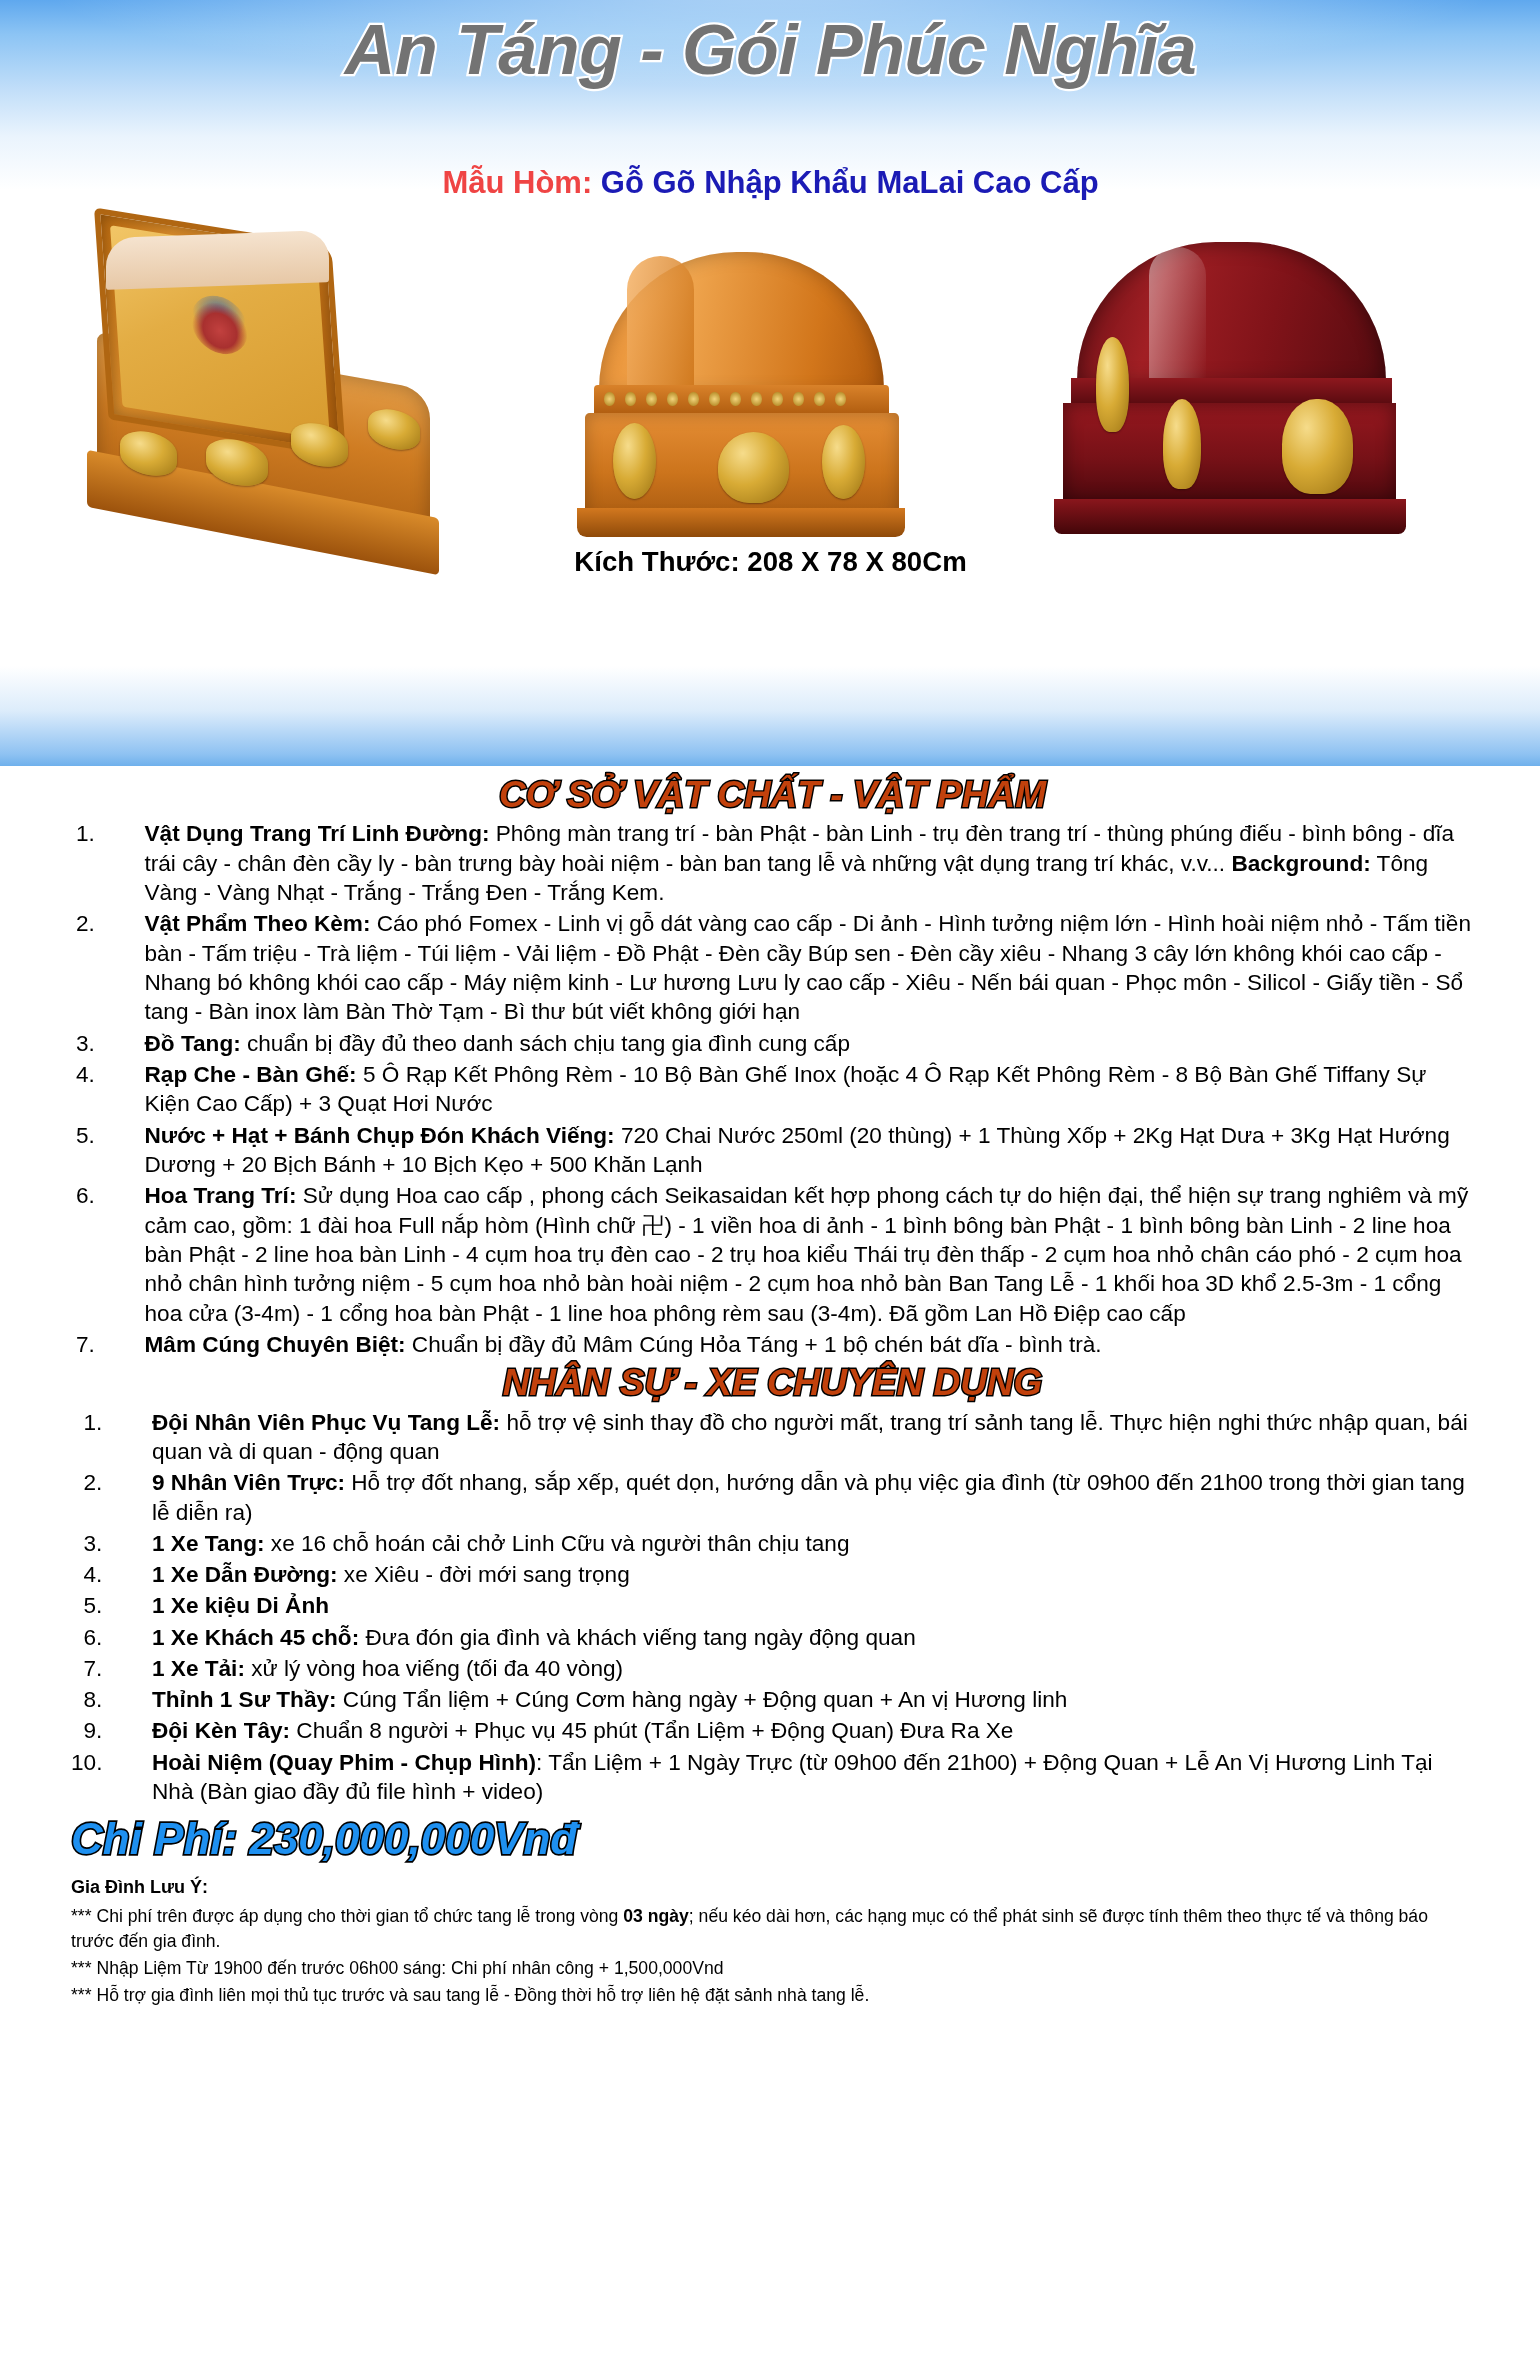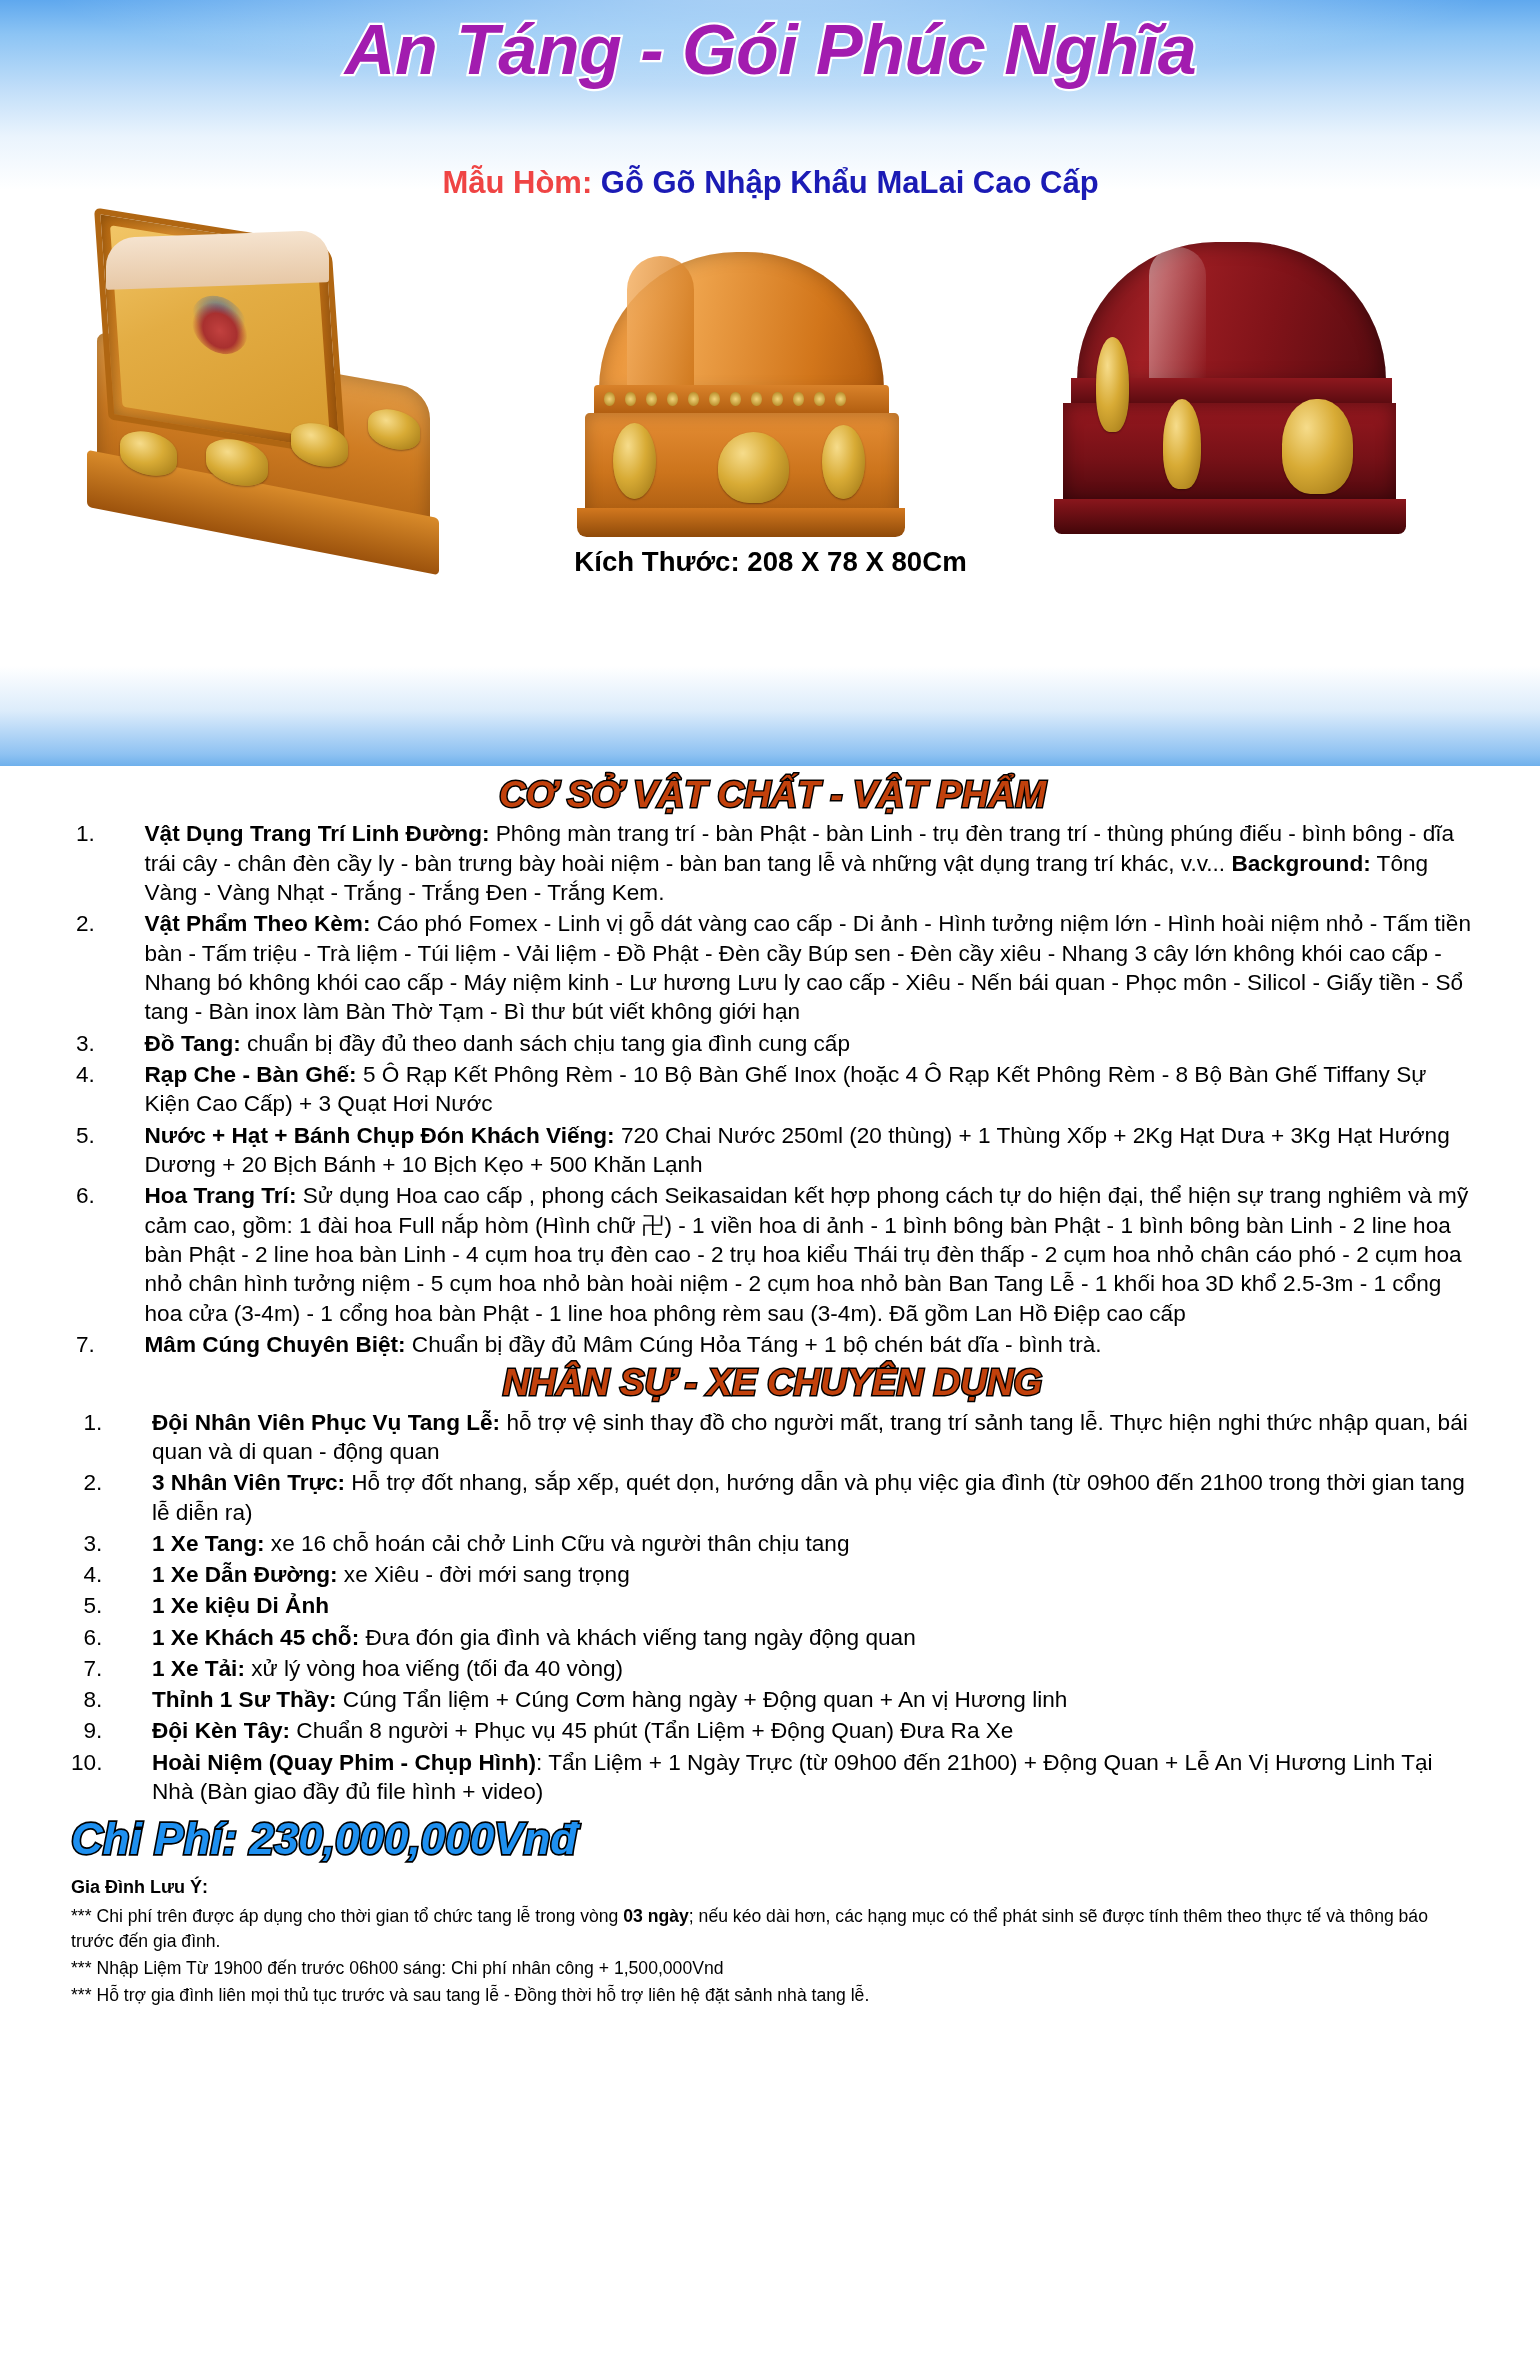--- a/index.html
+++ b/index.html
@@ -21,21 +21,21 @@
   .top-band .sheen {
     position: absolute; inset: 0;
     background: radial-gradient(ellipse 1046px 152px at 50% -19px, rgba(255,255,255,.55), rgba(255,255,255,0) 70%);
   }
 
   .main-title {
     position: absolute; top: 9.5px; left: 0; width: 1541px;
     text-align: center;
     font-size: 70px; font-weight: 700; font-style: italic;
     letter-spacing: -0.5px;
-    color: #a21caf;
+    color: #737373;
     -webkit-text-stroke: 4.3px #ffffff;
     paint-order: stroke fill;
     text-shadow: 0 0 1px #ffffff;
     line-height: 1.15;
     white-space: nowrap;
   }
 
   
   .product-heading {
     position: absolute; top: 165px; left: 0; width: 1541px;
@@ -321,21 +321,21 @@
   </ol>
 
   <div class="section-title">NHÂN SỰ - XE CHUYÊN DỤNG</div>
   <ol class="numlist listB">
     <li>
         <span class="num">1.</span>
         <span class="txt"><span class="b"> Đội Nhân Viên Phục Vụ Tang Lễ:</span><span> hỗ trợ vệ sinh thay đồ cho người mất, trang trí sảnh tang lễ. Thực hiện nghi thức nhập quan, bái quan và di quan - động quan</span></span>
       </li>
     <li>
         <span class="num">2.</span>
-        <span class="txt"><span class="b"> 3 Nhân Viên Trực:</span><span> Hỗ trợ đốt nhang, sắp xếp, quét dọn, hướng dẫn và phụ việc gia đình (từ 09h00 đến 21h00 trong thời gian tang lễ diễn ra)</span></span>
+        <span class="txt"><span class="b"> 9 Nhân Viên Trực:</span><span> Hỗ trợ đốt nhang, sắp xếp, quét dọn, hướng dẫn và phụ việc gia đình (từ 09h00 đến 21h00 trong thời gian tang lễ diễn ra)</span></span>
       </li>
     <li>
         <span class="num">3.</span>
         <span class="txt"><span class="b"> 1 Xe Tang:</span><span> xe 16 chỗ hoán cải chở Linh Cữu và người thân chịu tang</span></span>
       </li>
     <li>
         <span class="num">4.</span>
         <span class="txt"><span class="b"> 1  Xe Dẫn Đường:</span><span> xe Xiêu - đời mới sang trọng</span></span>
       </li>
     <li>

